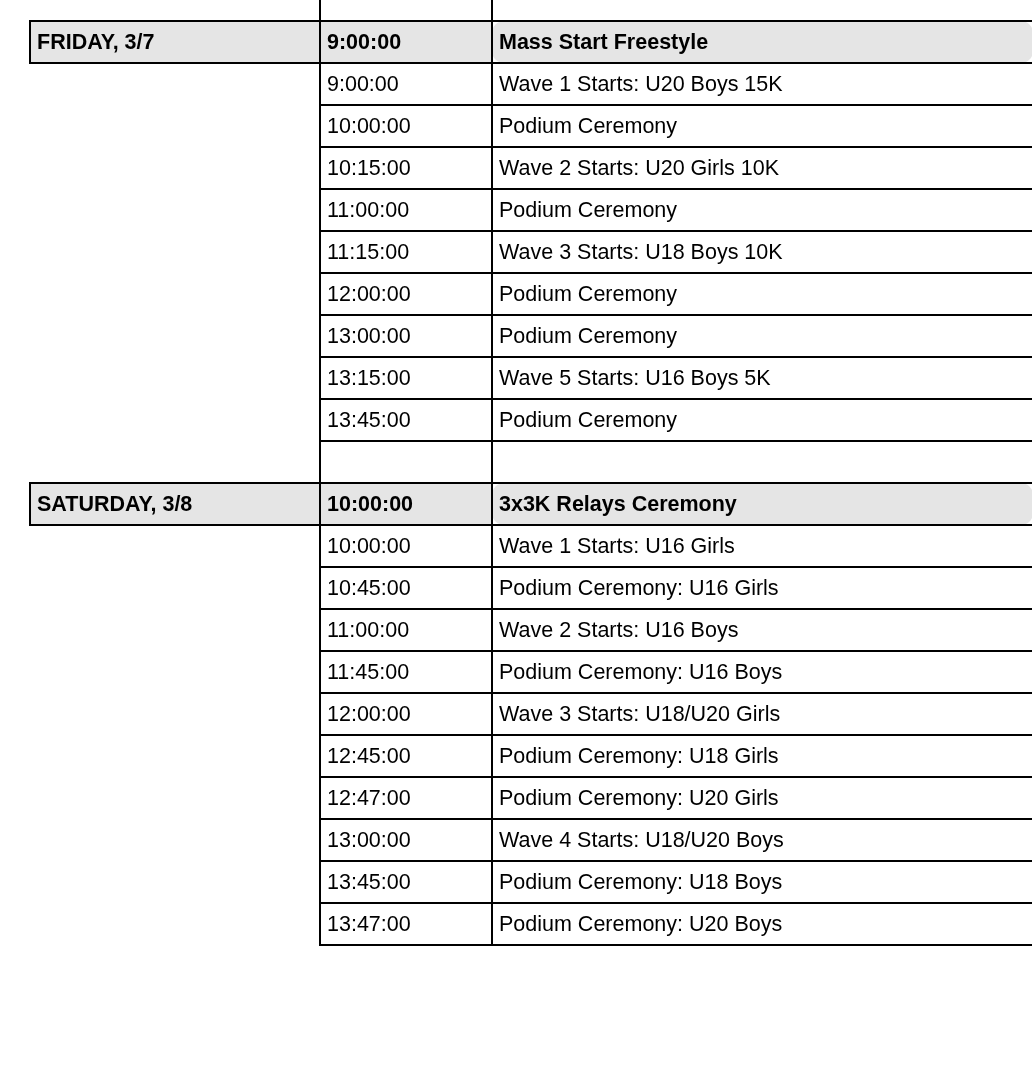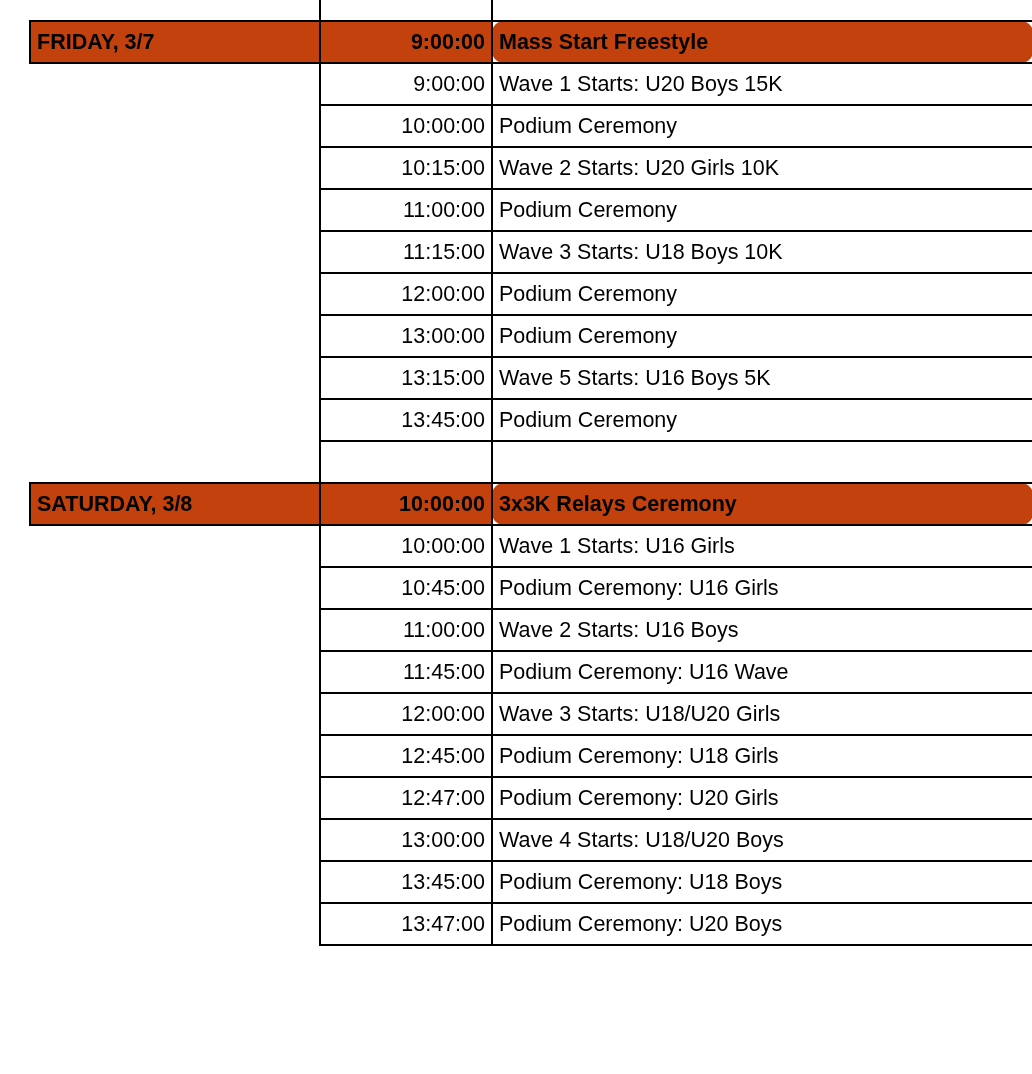--- a/index.html
+++ b/index.html
@@ -45,28 +45,27 @@
   tr.top-spacer td {
     height: 20px;
     line-height: 20px;
     border-top: none;
   }
   td.day {
     font-weight: bold;
     text-align: left;
   }
   td.time {
-    text-align: right;
   }
   td.event {
     text-align: left;
     border-radius: 12px;
   }
   tr.header-row td {
-    background: #c2410c;
+    background: #e5e5e5;
     font-weight: bold;
   }
   tr.header-row td.time {
     font-weight: bold;
   }
   tr.blank-row td {
     height: 40px;
   }
   
   td.day.empty {
@@ -164,21 +163,21 @@
           <td class="event">Podium Ceremony: U16 Girls</td>
         </tr>
         <tr>
           <td class="day empty"></td>
           <td class="time">11:00:00</td>
           <td class="event">Wave 2 Starts: U16 Boys</td>
         </tr>
         <tr>
           <td class="day empty"></td>
           <td class="time">11:45:00</td>
-          <td class="event">Podium Ceremony: U16 Wave</td>
+          <td class="event">Podium Ceremony: U16 Boys</td>
         </tr>
         <tr>
           <td class="day empty"></td>
           <td class="time">12:00:00</td>
           <td class="event">Wave 3 Starts: U18/U20 Girls</td>
         </tr>
         <tr>
           <td class="day empty"></td>
           <td class="time">12:45:00</td>
           <td class="event">Podium Ceremony: U18 Girls</td>

